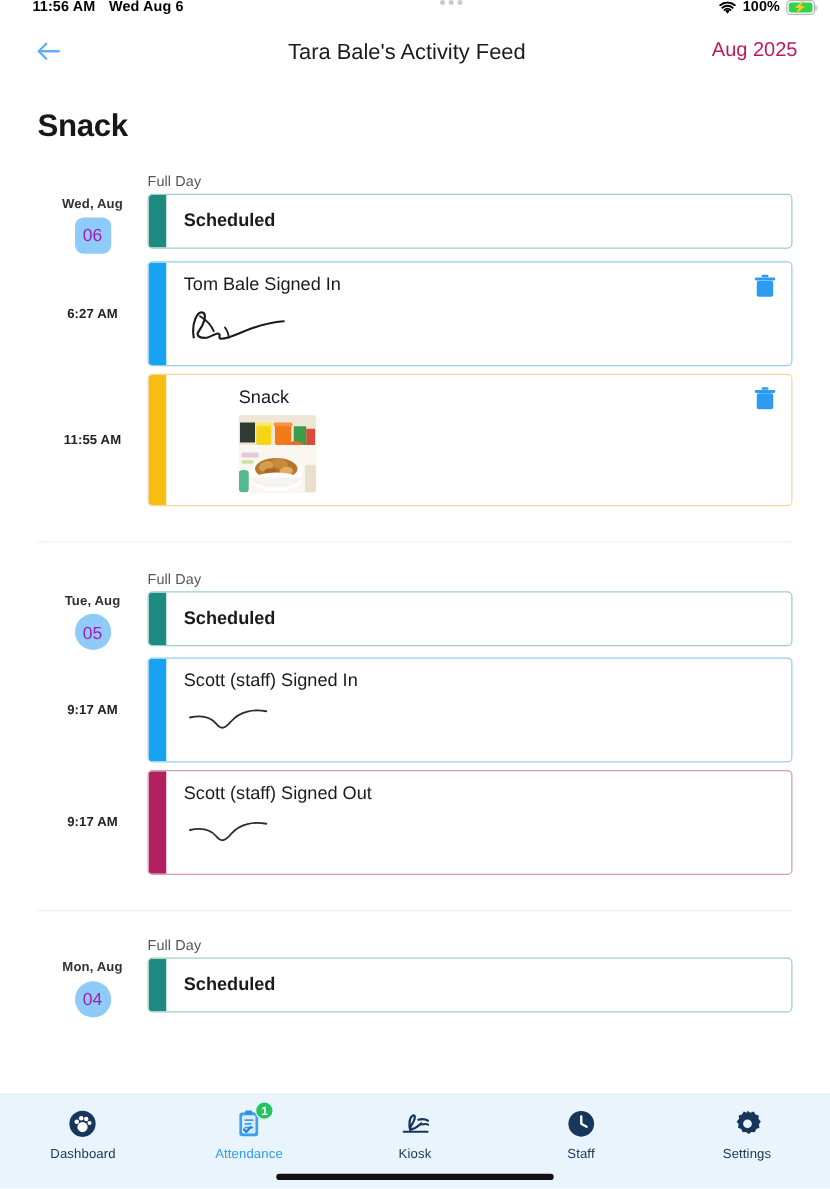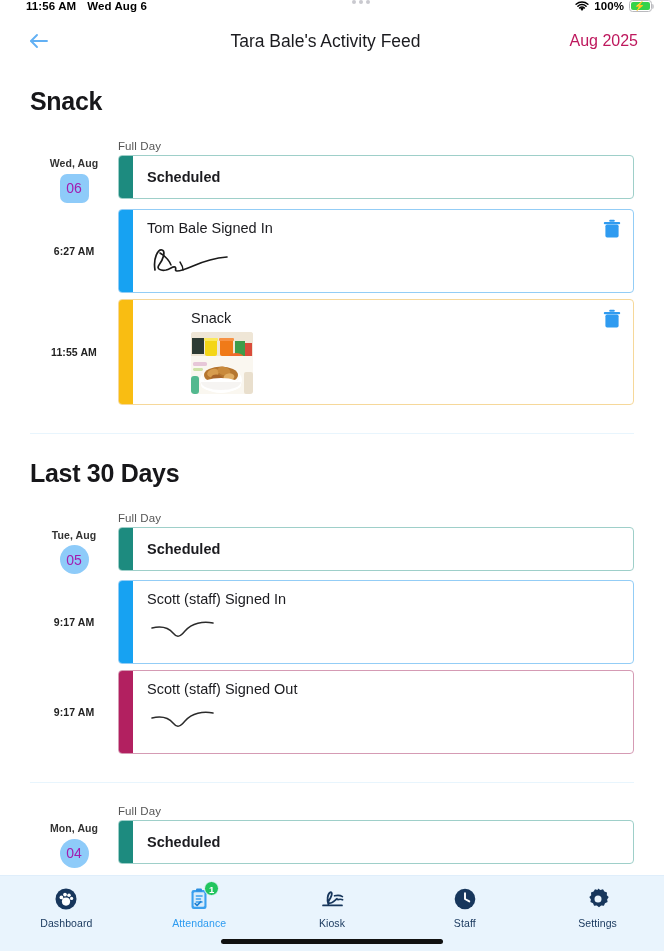--- a/index.html
+++ b/index.html
@@ -298,21 +298,20 @@
                 <rect x="6.2" y="0.8" width="5.6" height="2.0" rx="1" fill="#2f9bf0"></rect>
               </svg>
             </div>
           </div>
         </div>
       </div>
     </div>
 
     <div class="divider"></div>
 
-    <div class="section-title">Last 30 Days</div>
 
     <div class="rowset" style="margin-top:24px;">
       <div class="row">
         <div class="rgutter" style="justify-content:flex-start; padding-top:18px;">
           <div class="daylabel">Tue, Aug</div>
           <div class="daynum circle">05</div>
         </div>
         <div class="rcards">
           <div class="fullday-label">Full Day</div>
           <div class="card scheduled">

